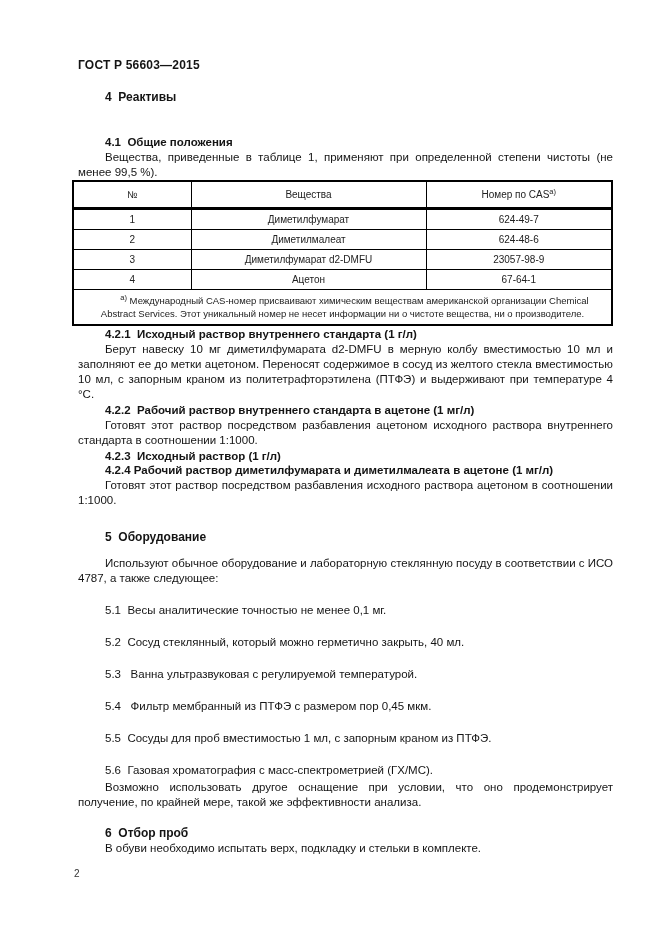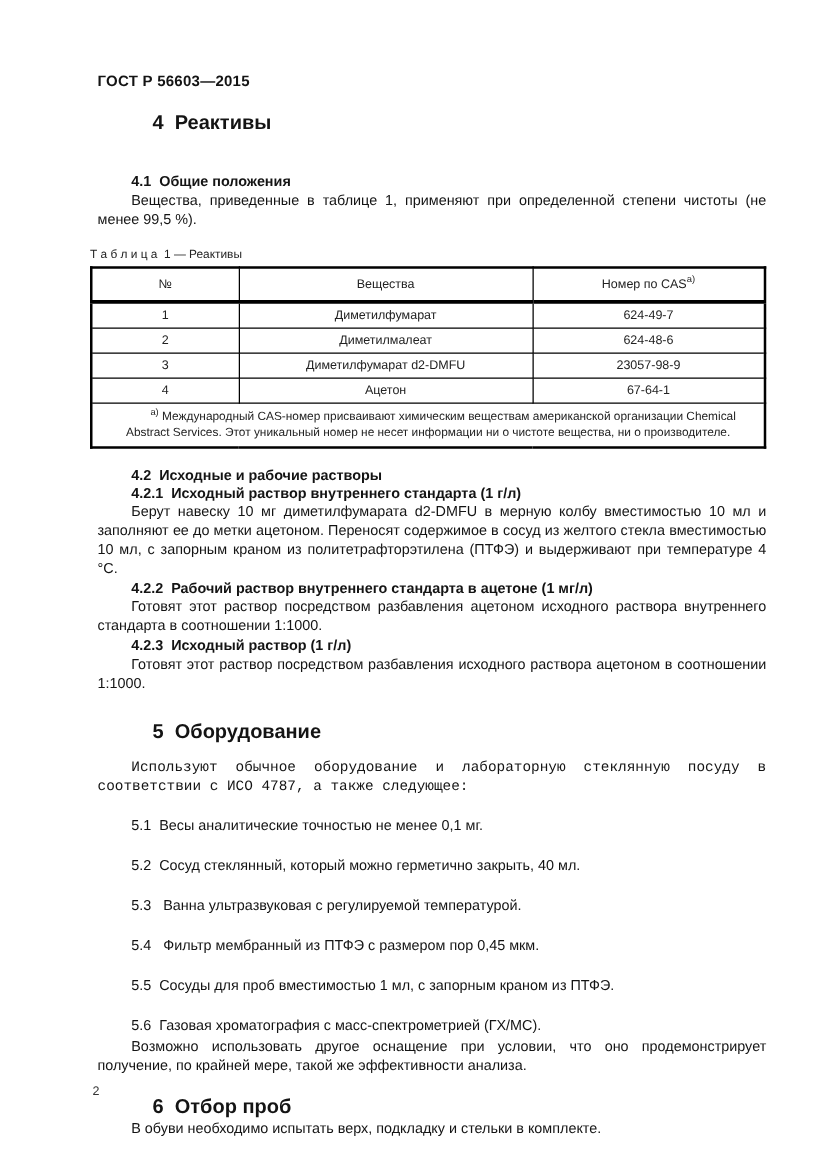--- a/index.html
+++ b/index.html
@@ -5,21 +5,21 @@
   html,body { margin:0; padding:0; }
   body {
     width:661px; height:936px;
     background:#ffffff;
     font-family:"Liberation Sans", sans-serif;
     color:#141414;
     overflow:hidden;
   }
   .page { box-sizing:border-box; width:661px; height:780px; padding:58px 48px 0 72px; position:relative; }
   .doc-header { font-size:12px; font-weight:bold; margin-left:6px; letter-spacing:0.2px; }
-  .hsec  { font-size:16px; font-weight:bold; margin:18px 0 0 50px; white-space:pre-wrap; }
+  .hsec  { font-size:12px; font-weight:bold; margin:18px 0 0 33px; white-space:pre-wrap; }
   .hsub  { font-size:11.5px; font-weight:bold; margin:9px 0 0 33px; white-space:pre-wrap; }
   .hsub.tight { margin-top:2px; }
   .body-p {
     font-size:11.5px; line-height:15px; text-align:justify;
     margin:2px 0 0 6px; text-indent:27px;
   }
   .caption { font-size:9.5px; margin:14px 0 4px 0; white-space:pre-wrap; color:#222; }
   table.reagents {
     width:541px; border-collapse:collapse; table-layout:fixed;
     font-size:10px; color:#222;
@@ -46,21 +46,20 @@
 
 <div class="page">
 
   <div class="doc-header">ГОСТ Р 56603—2015</div>
 
   <div class="hsec">4  Реактивы</div>
 
   <div class="hsub" style="margin-top:32px;">4.1  Общие положения</div>
   <p class="body-p">Вещества, приведенные в таблице 1, применяют при определенной степени чистоты (не менее 99,5 %).</p>
 
-  <div class="caption">Т а б л и ц а  1 — Реактивы</div>
 
   <table class="reagents">
     <colgroup>
         <col class="c-no">
         <col class="c-sub">
         <col class="c-cas">
       </colgroup>
     <thead>
       <tr>
         <th>№</th>
@@ -88,30 +87,30 @@
         <td>4</td>
         <td>Ацетон</td>
         <td>67-64-1</td>
       </tr>
       <tr>
         <td class="fn" colspan="3"><sup>а)</sup><span> Международный CAS-номер присваивают химическим веществам американской организации Chemical Abstract Services. Этот уникальный номер не несет информации ни о чистоте вещества, ни о производителе.</span></td>
       </tr>
     </tbody>
   </table>
 
-  <div class="hsub" style="margin-top:16px;">4.2  Исходные и рабочие растворы</div>
   <div class="hsub tight">4.2.1  Исходный раствор внутреннего стандарта (1 г/л)</div>
   <p class="body-p">Берут навеску 10 мг диметилфумарата d2-DMFU в мерную колбу вместимостью 10 мл и заполняют ее до метки ацетоном. Переносят содержимое в сосуд из желтого стекла вместимостью 10 мл, с запорным краном из политетрафторэтилена (ПТФЭ) и выдерживают при температуре 4 °С.</p>
   <div class="hsub tight">4.2.2  Рабочий раствор внутреннего стандарта в ацетоне (1 мг/л)</div>
   <p class="body-p">Готовят этот раствор посредством разбавления ацетоном исходного раствора внутреннего стандарта в соотношении 1:1000.</p>
   <div class="hsub tight">4.2.3  Исходный раствор (1 г/л)</div>
+  <div class="hsub tight">4.2.4 Рабочий раствор диметилфумарата и диметилмалеата в ацетоне (1 мг/л)</div>
   <p class="body-p">Готовят этот раствор посредством разбавления исходного раствора ацетоном в соотношении 1:1000.</p>
 
   <div class="hsec" style="margin-top:22px;">5  Оборудование</div>
-  <p class="body-p" style="margin-top:12px;font-family:Liberation Mono, monospace;">Используют обычное оборудование и лабораторную стеклянную посуду в соответствии с ИСО 4787, а также следующее:</p>
+  <p class="body-p" style="margin-top:12px;">Используют обычное оборудование и лабораторную стеклянную посуду в соответствии с ИСО 4787, а также следующее:</p>
   <div class="item">5.1  Весы аналитические точностью не менее 0,1 мг.</div>
   <div class="item">5.2  Сосуд стеклянный, который можно герметично закрыть, 40 мл.</div>
   <div class="item">5.3   Ванна ультразвуковая с регулируемой температурой.</div>
   <div class="item">5.4   Фильтр мембранный из ПТФЭ с размером пор 0,45 мкм.</div>
   <div class="item">5.5  Сосуды для проб вместимостью 1 мл, с запорным краном из ПТФЭ.</div>
   <div class="item">5.6  Газовая хроматография с масс-спектрометрией (ГХ/МС).</div>
   <p class="body-p">Возможно использовать другое оснащение при условии, что оно продемонстрирует получение, по крайней мере, такой же эффективности анализа.</p>
 
   <div class="hsec" style="margin-top:16px;">6  Отбор проб</div>
   <p class="body-p" style="margin-top:1px;">В обуви необходимо испытать верх, подкладку и стельки в комплекте.</p>

